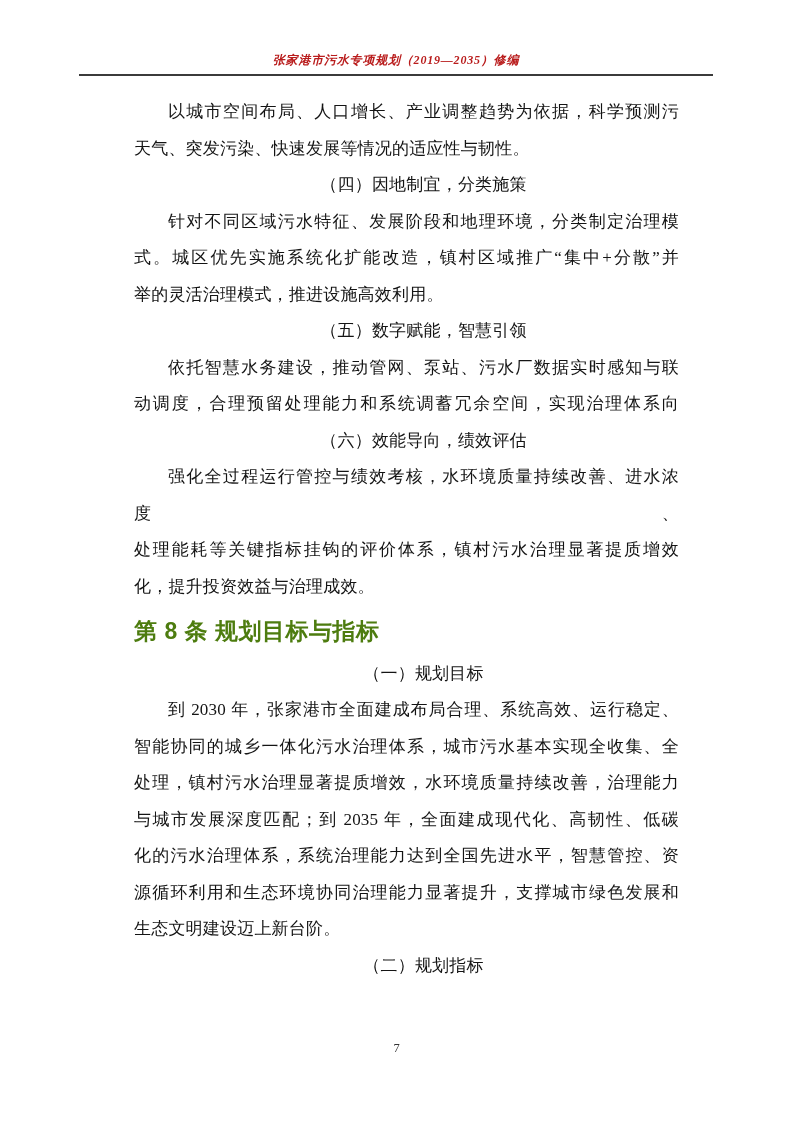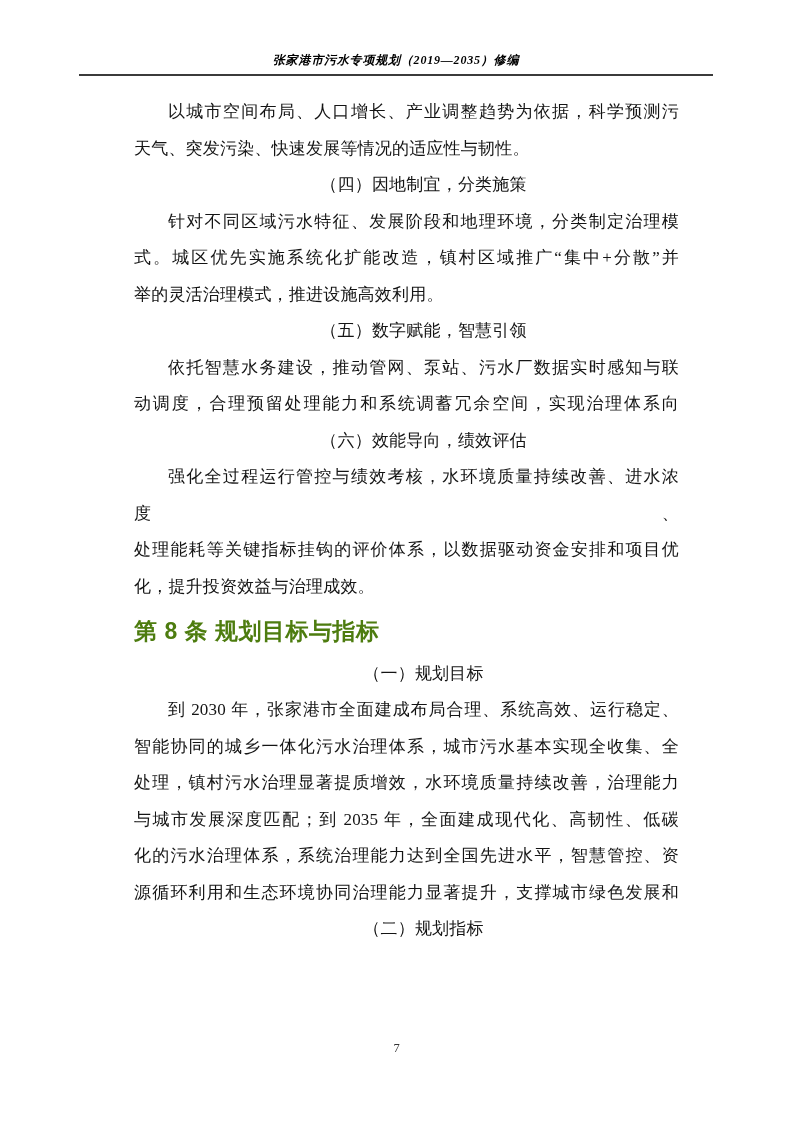--- a/index.html
+++ b/index.html
@@ -25,21 +25,21 @@
     border-bottom: 2px solid #3b3b3b;
     padding-bottom: 5px;
   }
   .header-title {
     padding-top: 52px;
     text-align: center;
     font-size: 12px;
     font-style: italic;
     font-weight: 600;
     letter-spacing: 0.8px;
-    color: #000000;
+    color: #b91c1c;
   }
   
   .content {
     position: absolute;
     top: 94px;
     left: 134px;
     width: 545px;
     font-size: 17px;
     line-height: 36.5px;
     letter-spacing: 0.2px;
@@ -106,35 +106,36 @@
 
     <div class="para">
         <div class="line">依托智慧水务建设，推动管网、泵站、污水厂数据实时感知与联</div>
         <div class="line">动调度，合理预留处理能力和系统调蓄冗余空间，实现治理体系向</div>
       </div>
 
     <div class="sub">（六）效能导向，绩效评估</div>
 
     <div class="para">
         <div class="line">强化全过程运行管控与绩效考核，水环境质量持续改善、进水浓度、</div>
-        <div class="line">处理能耗等关键指标挂钩的评价体系，以数据驱动资金安排和项目优</div>
+        <div class="line">处理能耗等关键指标挂钩的评价体系，镇村污水治理显著提质增效</div>
         <div class="line last">化，提升投资效益与治理成效。</div>
       </div>
 
     <div class="article-heading">第 8 条 规划目标与指标</div>
 
     <div class="sub">（一）规划目标</div>
 
     <div class="para">
         <div class="line">到 2030 年，张家港市全面建成布局合理、系统高效、运行稳定、</div>
         <div class="line">智能协同的城乡一体化污水治理体系，城市污水基本实现全收集、全</div>
         <div class="line">处理，镇村污水治理显著提质增效，水环境质量持续改善，治理能力</div>
         <div class="line">与城市发展深度匹配；到 2035 年，全面建成现代化、高韧性、低碳</div>
         <div class="line">化的污水治理体系，系统治理能力达到全国先进水平，智慧管控、资</div>
         <div class="line">源循环利用和生态环境协同治理能力显著提升，支撑城市绿色发展和</div>
+        <div class="line last">生态文明建设迈上新台阶。</div>
       </div>
 
     <div class="sub">（二）规划指标</div>
 
   </div>
 
   <div class="footer">
     <span>7</span>
   </div>
 

